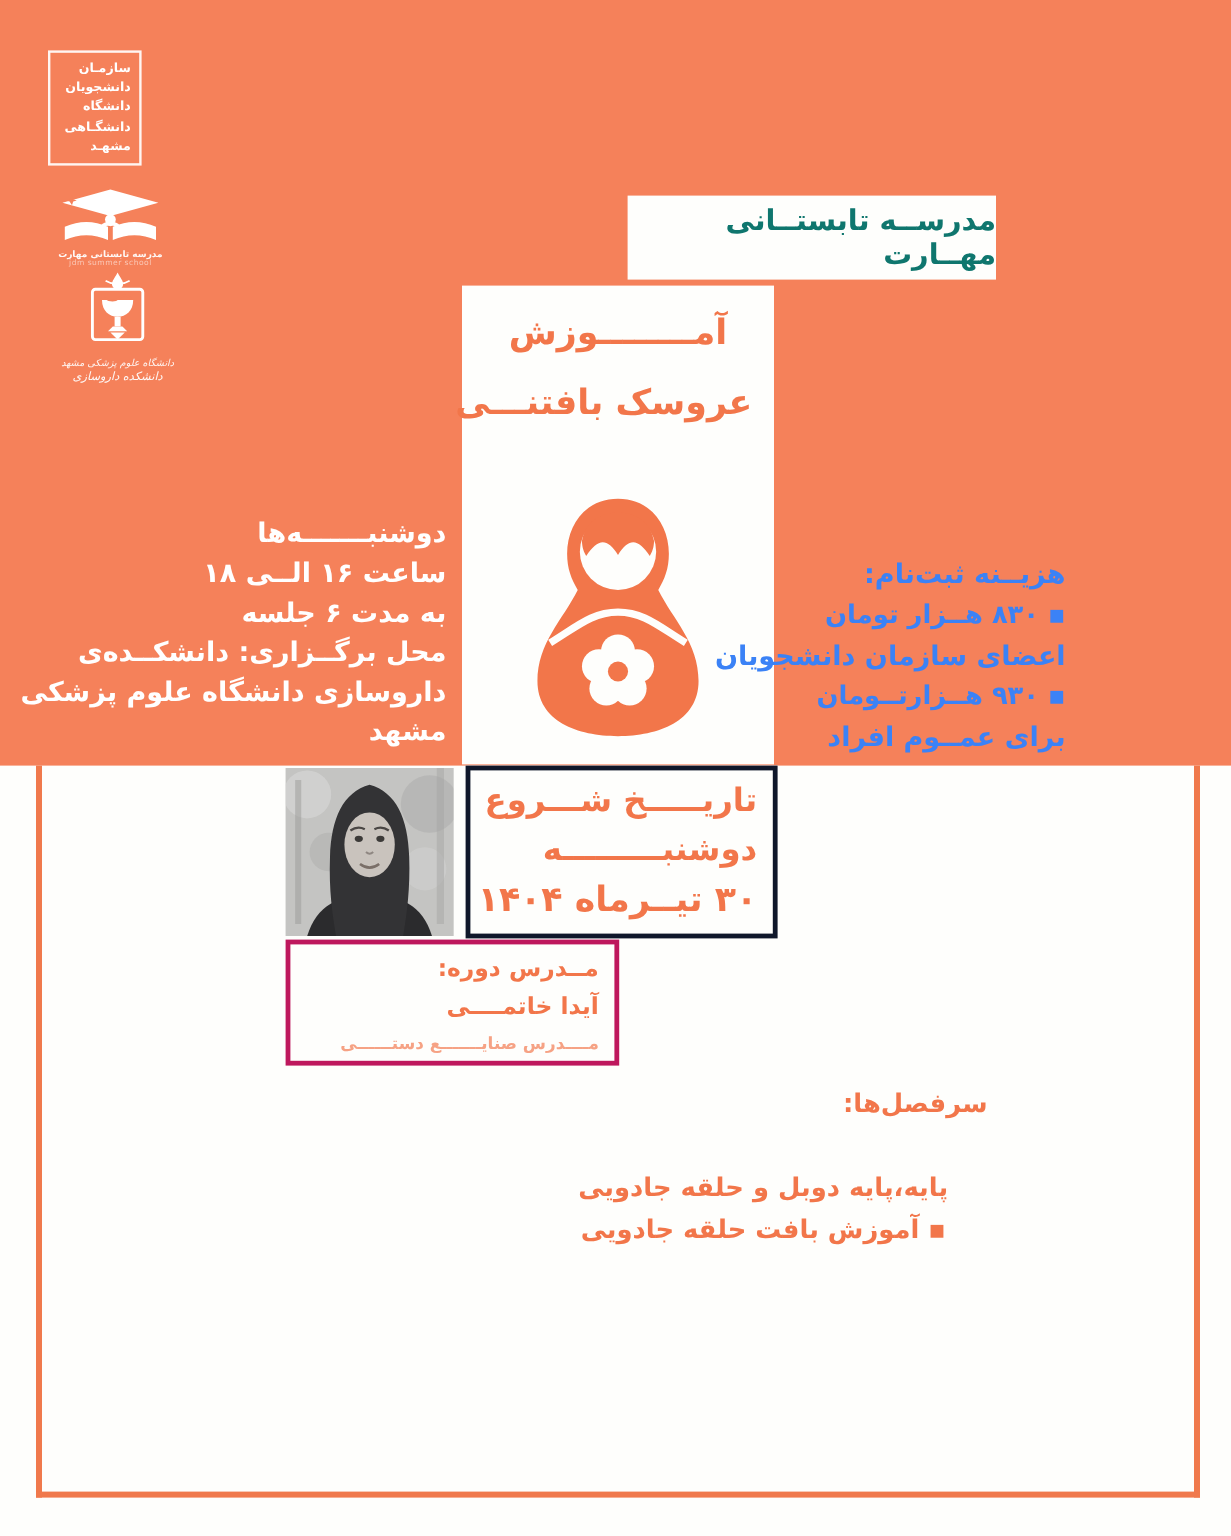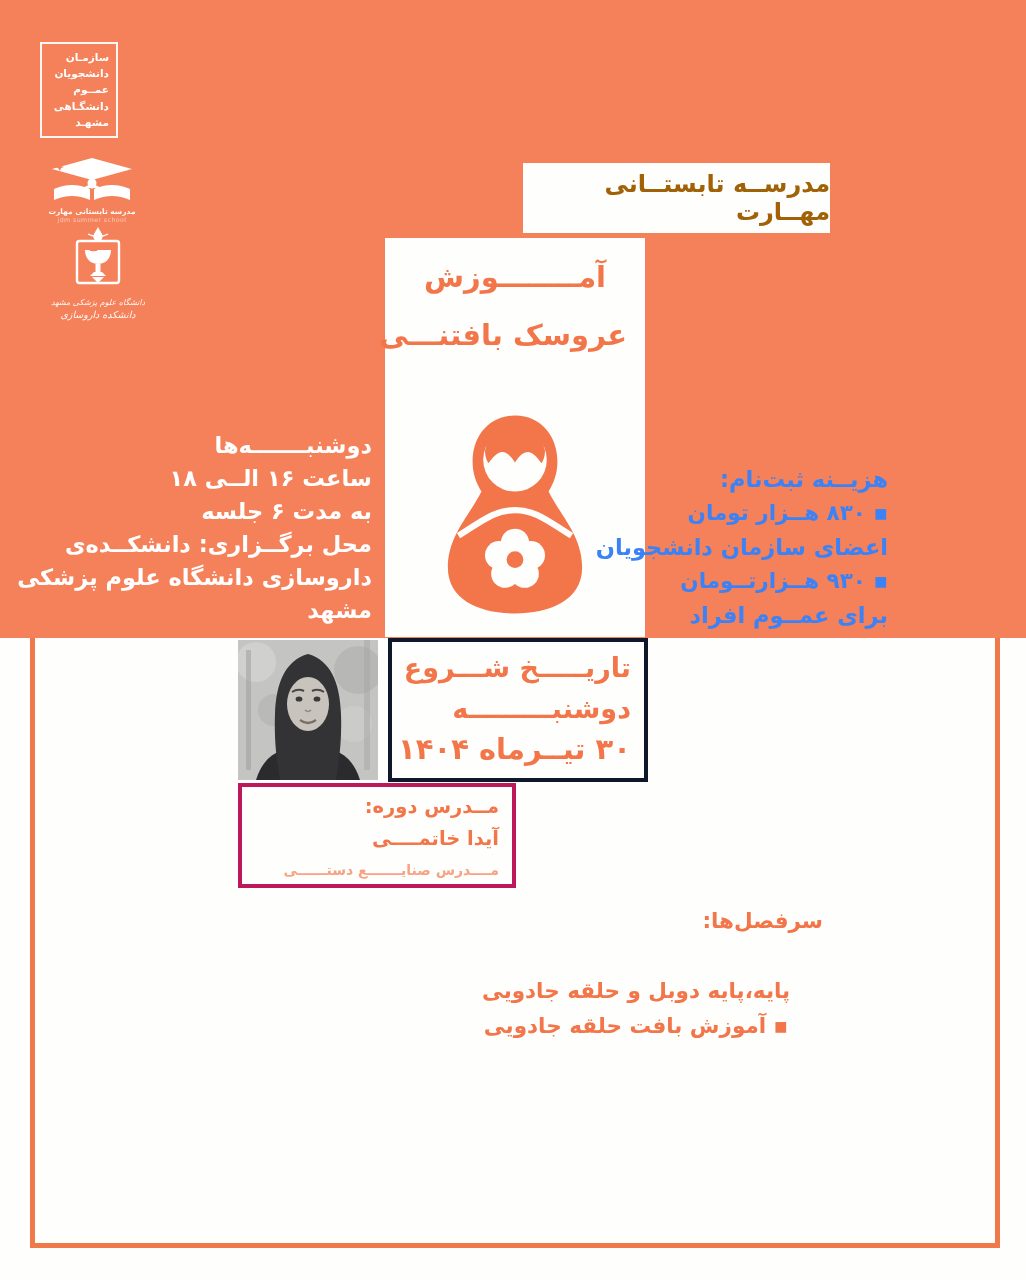--- a/index.html
+++ b/index.html
@@ -23,21 +23,21 @@
   .grad-logo{position:absolute;left:42px;top:156px;width:100px;text-align:center;color:#fff;}
   .grad-fa{font-size:7.5px;font-weight:bold;opacity:.95;margin-top:1px;}
   .grad-en{font-size:6.3px;opacity:.55;letter-spacing:.4px;text-transform:lowercase;}
   .pharm-logo{position:absolute;left:44px;top:226px;width:108px;text-align:center;color:#fff;}
   .pharm-l1{font-size:8px;opacity:.92;margin-top:2px;font-style:italic;}
   .pharm-l2{font-size:9.5px;opacity:.95;font-style:italic;margin-top:2px;}
   
   .badge{
     position:absolute;left:523px;top:163px;width:307px;height:70px;background:#fefefc;
     display:flex;align-items:center;justify-content:center;
-    color:#a16207;font-size:24px;font-weight:bold;direction:rtl;
+    color:#0f766e;font-size:24px;font-weight:bold;direction:rtl;
   }
   
   .title-box{
     position:absolute;left:385px;top:238px;width:260px;height:176px;background:#fefefc;
     box-sizing:border-box;padding:10px 18px 0 18px;
     color:#f2764a;font-size:29px;font-weight:bold;line-height:58px;text-align:center;direction:rtl;
     white-space:nowrap;
   }
   .doll-box{
     position:absolute;left:385px;top:385px;width:260px;height:252px;background:#fefefc;
@@ -89,21 +89,21 @@
 <div class="canvas">
 
   <div class="band"></div>
   <div class="frame frame-left"></div>
   <div class="frame frame-right"></div>
   <div class="frame frame-bottom"></div>
 
   <div class="org-box" dir="rtl">
     <div>سازمـان</div>
     <div>دانشجویان</div>
-    <div>عمــوم</div>
+    <div>دانشگاه</div>
     <div>دانشگـاهی</div>
     <div>مشهـد</div>
   </div>
 
   <div class="grad-logo">
     <svg width="96" height="46" viewBox="0 0 96 46">
       <polygon points="48,2 88,13 48,24 8,13" fill="#ffffff"></polygon>
       <path d="M14,10 l2,-3 1,3 3,1 -3,1 -1,3 -2,-3 -3,-1 z" fill="#f5815a"></path>
       <circle cx="48" cy="27" r="4.5" fill="#ffffff"></circle>
       <path d="M39,36 Q43,29 48,31 Q53,29 57,36" stroke="#ffffff" stroke-width="3" fill="none"></path>

